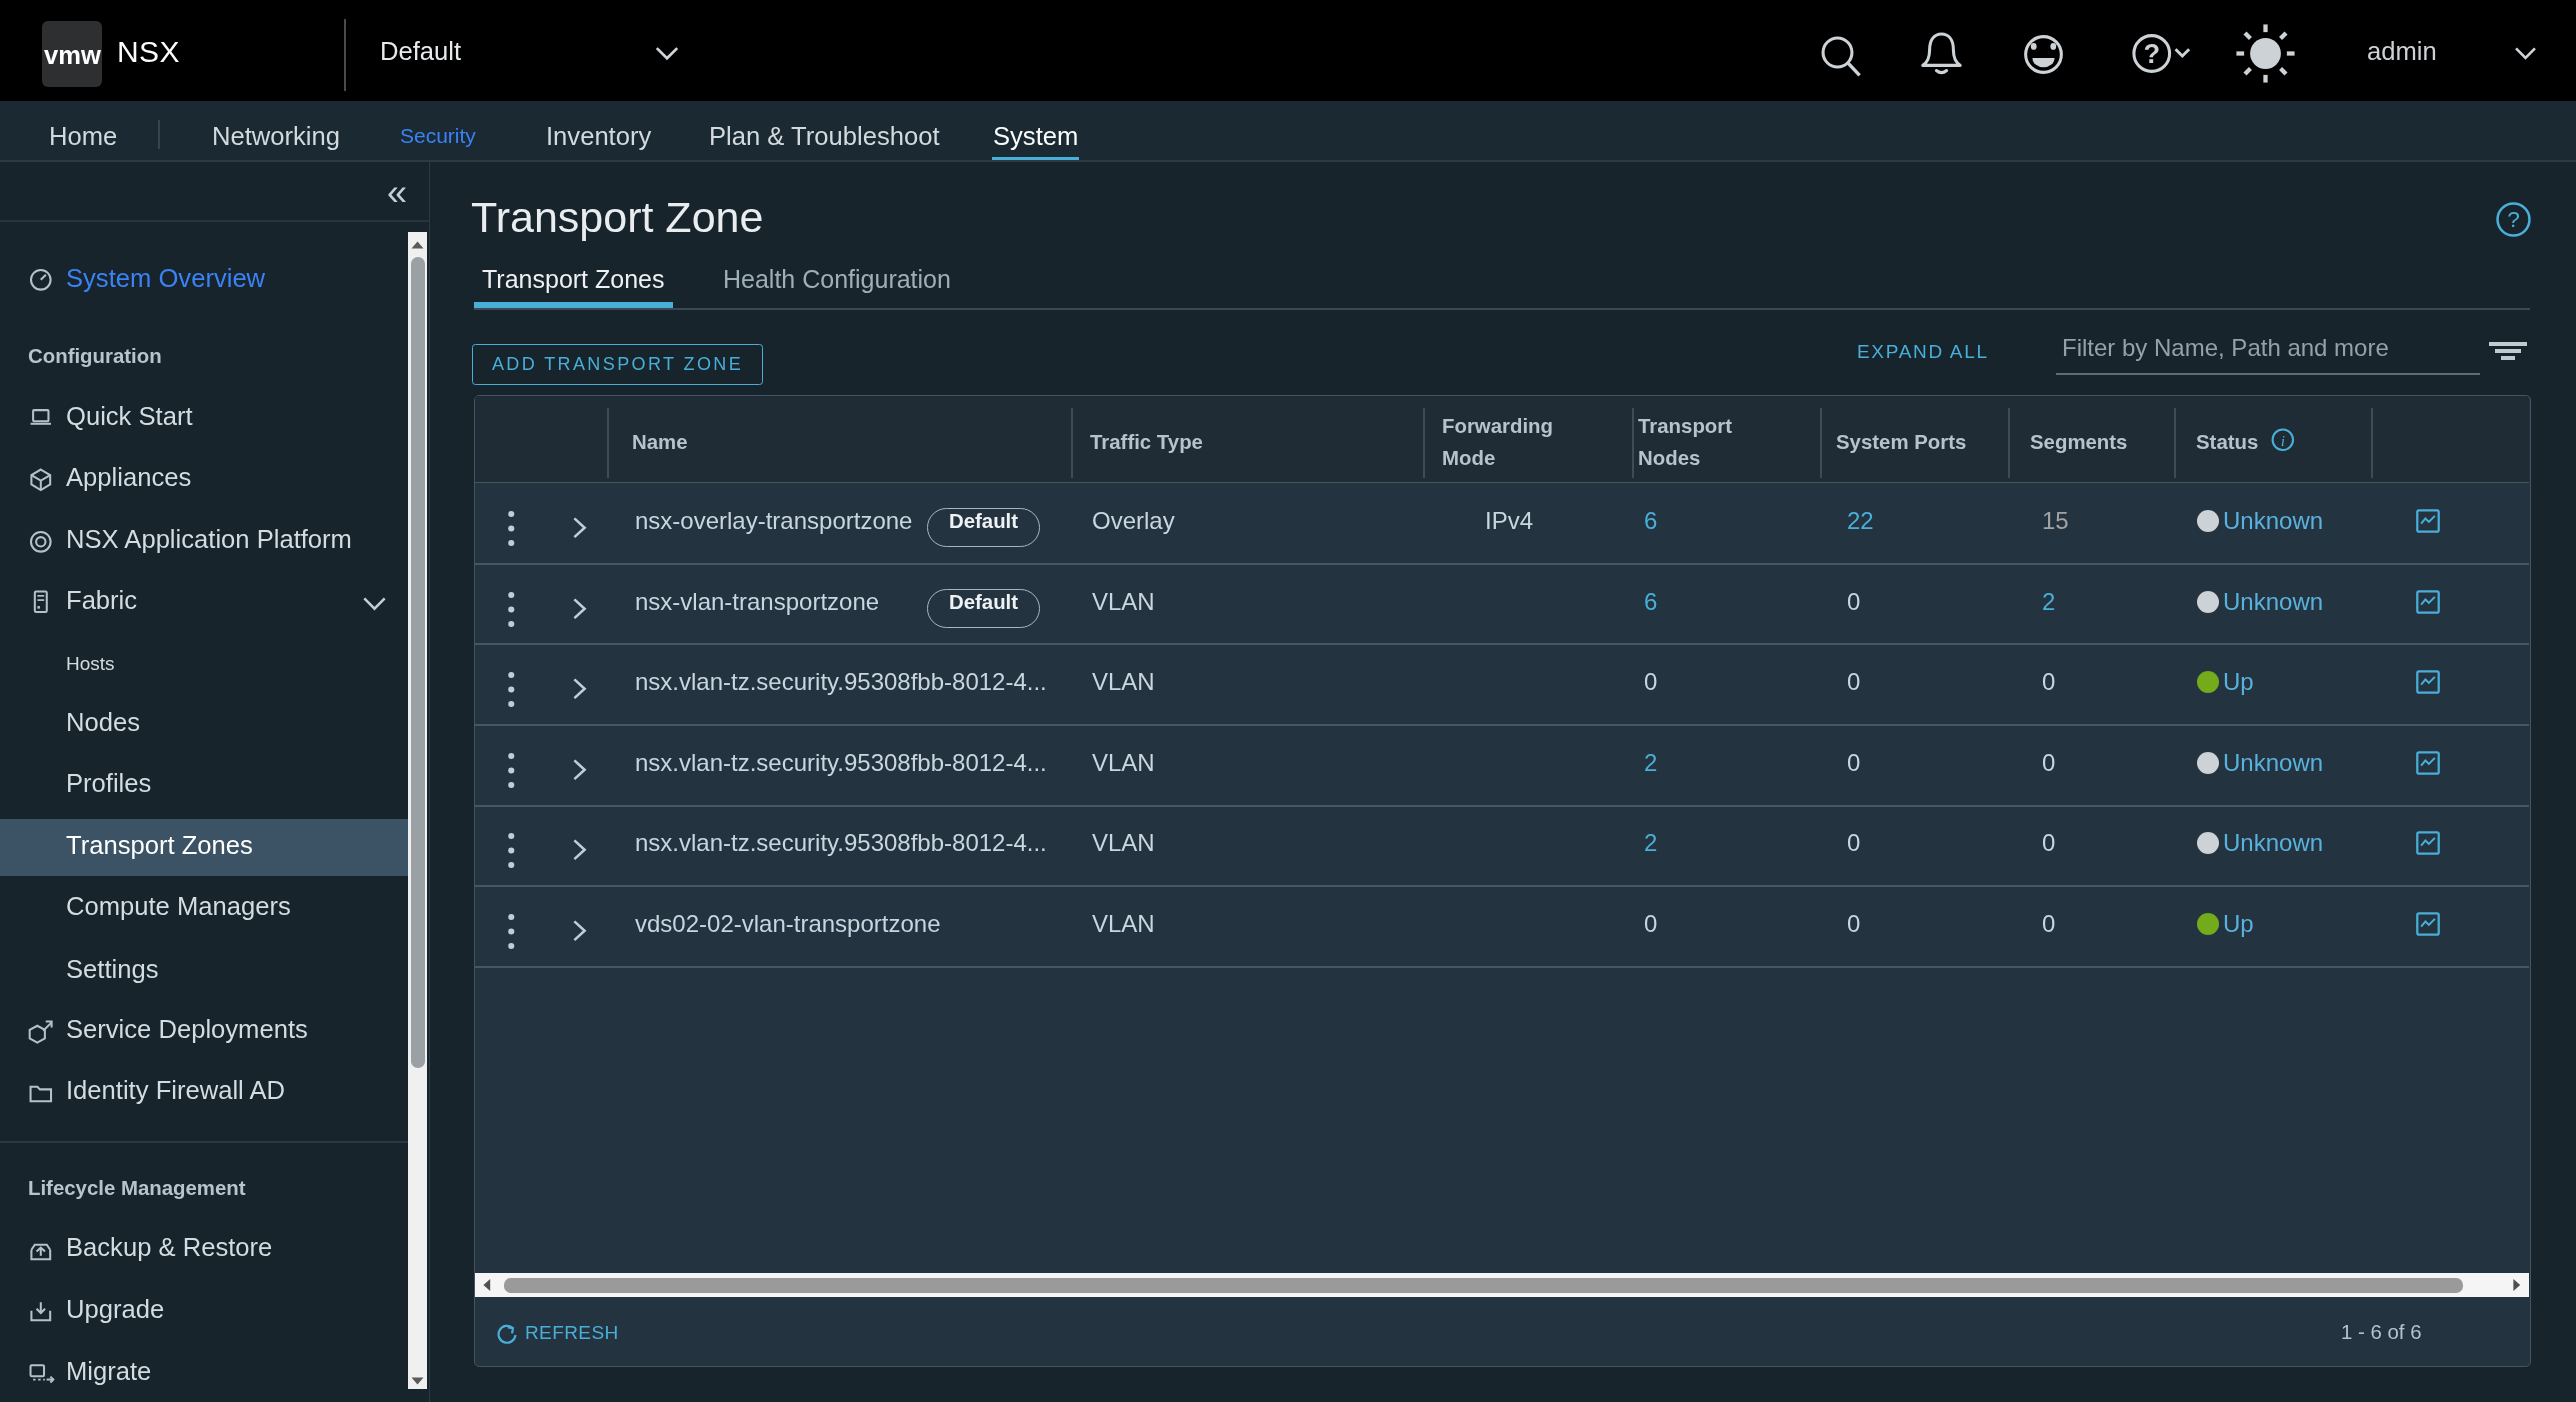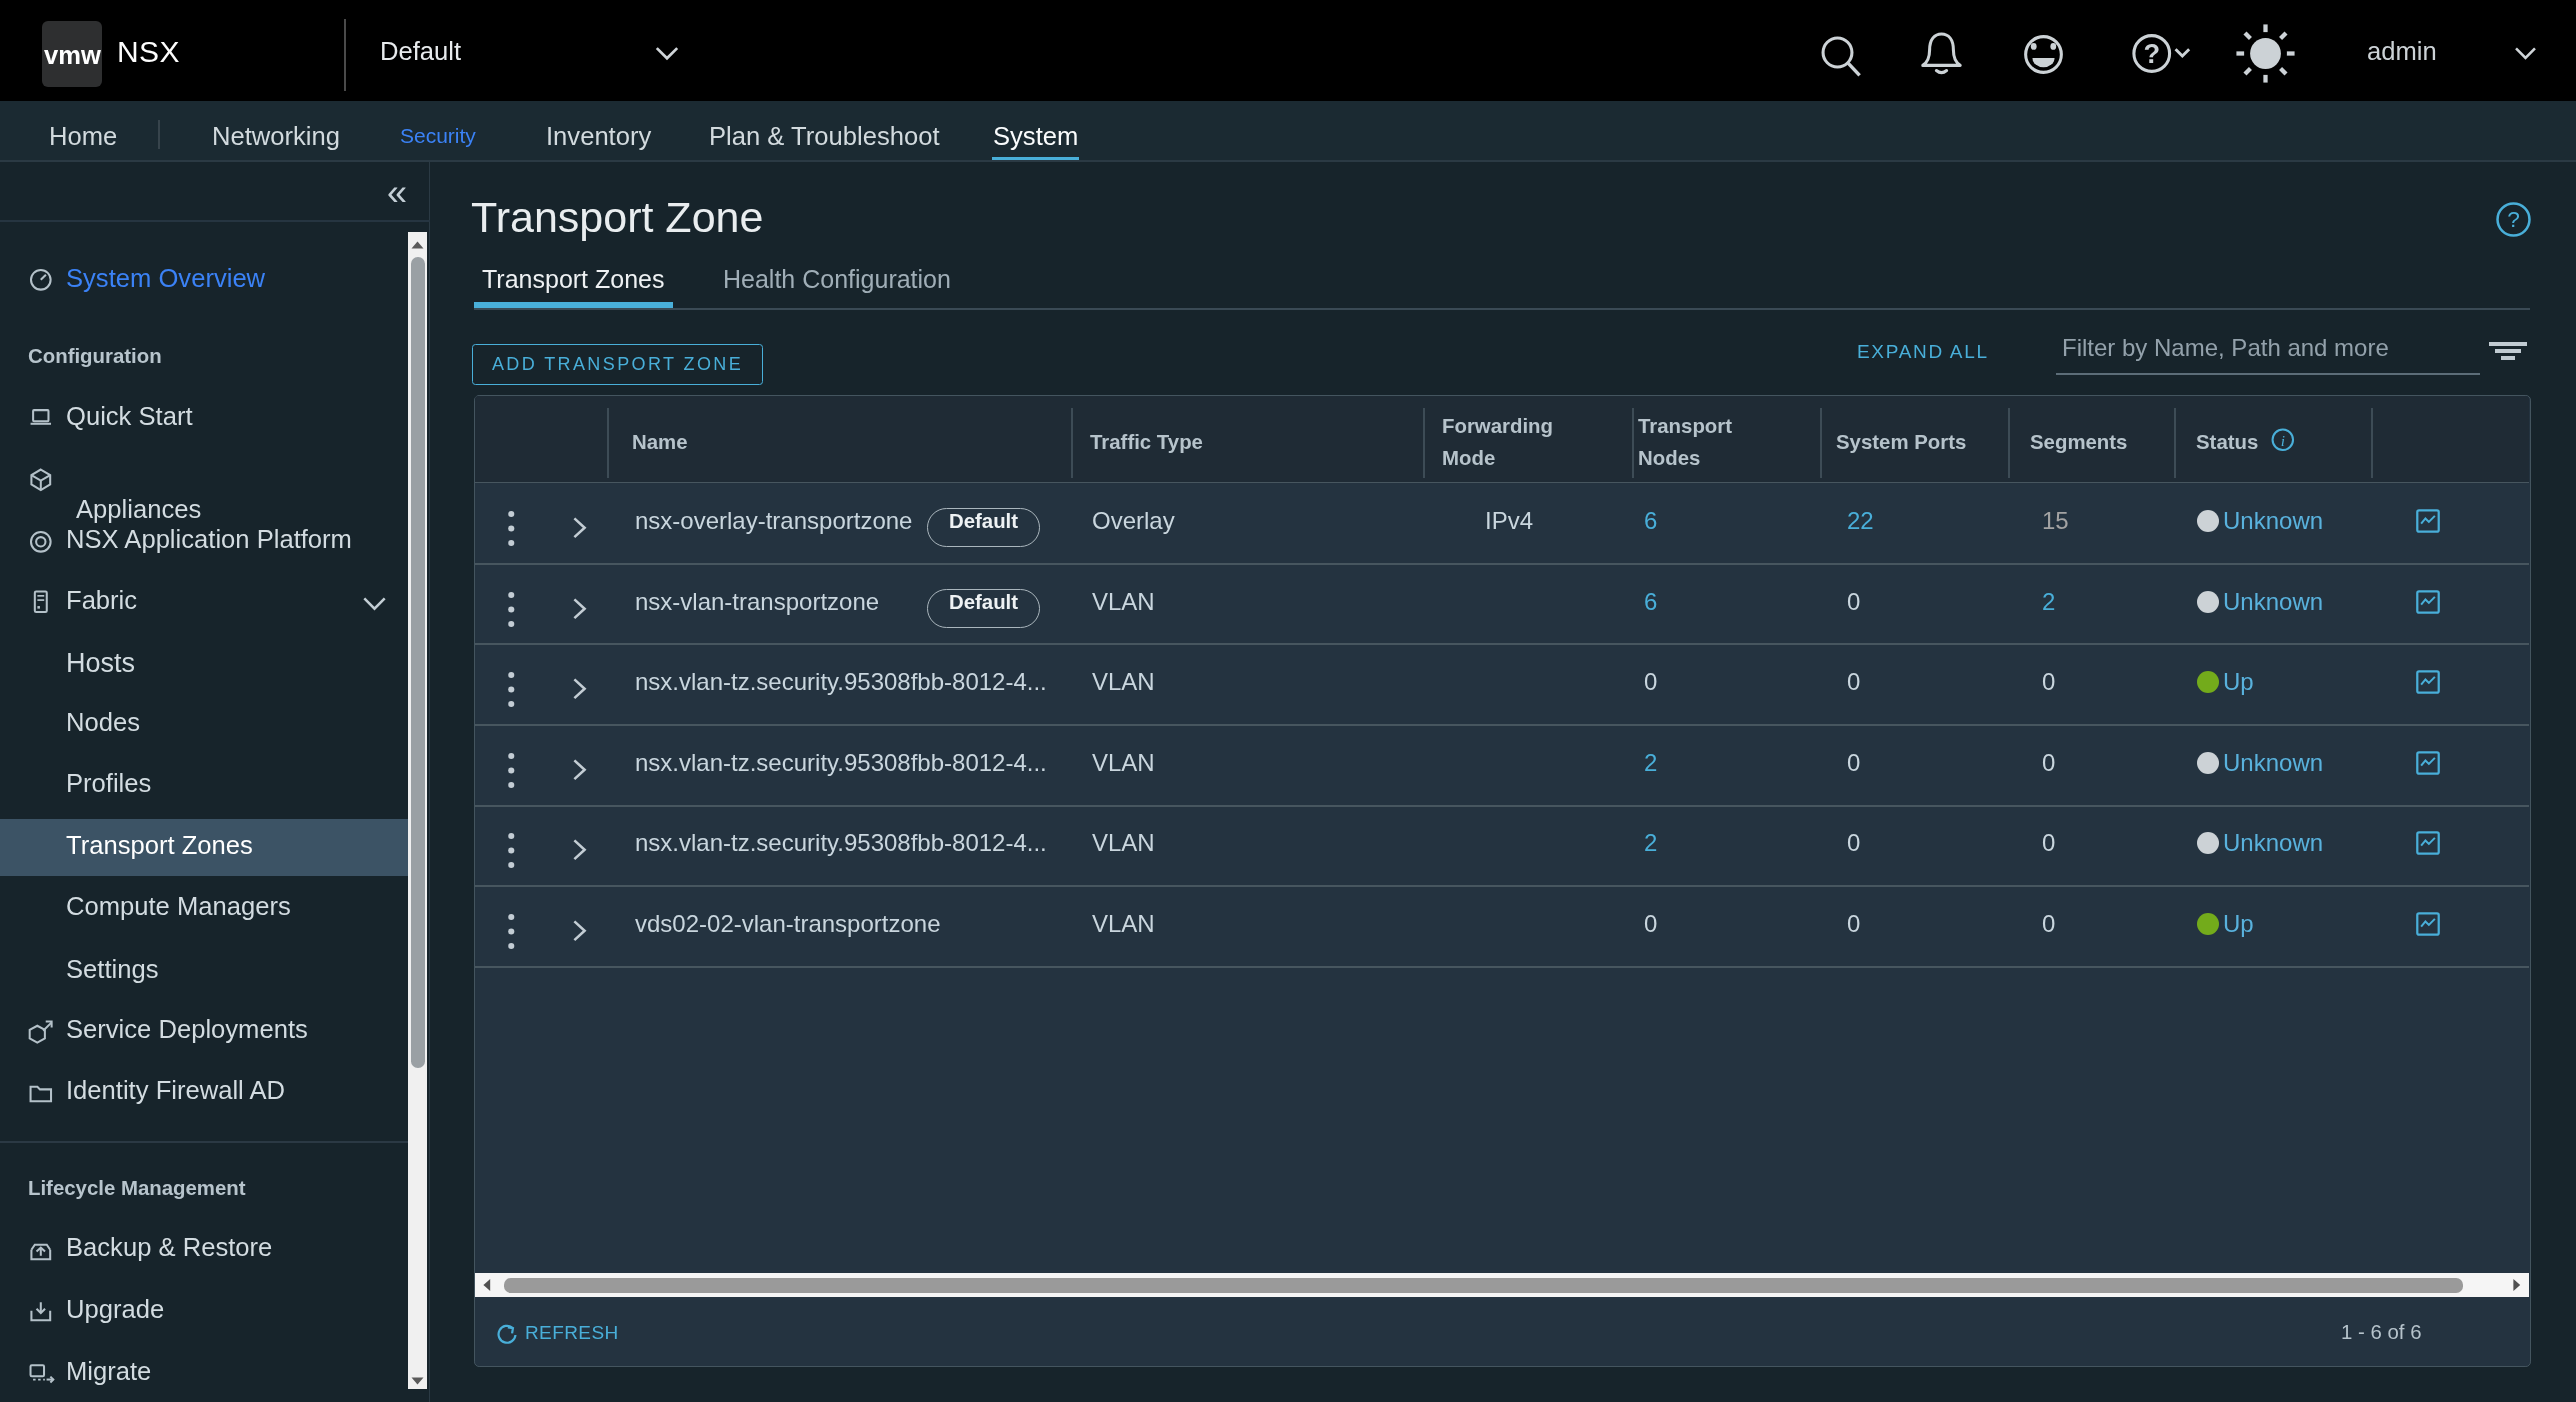--- a/index.html
+++ b/index.html
@@ -82,27 +82,27 @@
     <polygon points="11,3 4,11 18,11" fill="#5a5a5a"></polygon>
   </svg>
 <div class="abs" style="left:411px;top:257px;width:13.6px;height:811px;background:#9aa0a4;border-radius:6.8px;"></div>
 <svg width="19" height="12" style="left:408px;top:1375px;" viewBox="0 0 22 14">
     <polygon points="11,11 4,3 18,3" fill="#5a5a5a"></polygon>
   </svg>
 
 <div class="tx" style="left:66px;top:266px;font-size:25.6px;color:#3b82f6;line-height:25.6px;">System Overview</div>
 <div class="tx" style="left:28px;top:346px;font-size:20.4px;font-weight:bold;color:#b7c4cc;line-height:20.4px;">Configuration</div>
 <div class="tx" style="left:66px;top:404px;font-size:25.6px;color:#d3dce1;line-height:25.6px;">Quick Start</div>
-<div class="tx" style="left:76px;top:465px;font-size:25.6px;color:#d3dce1;line-height:25.6px;margin-top:32px;">Appliances</div>
+<div class="tx" style="left:66px;top:465px;font-size:25.6px;color:#d3dce1;line-height:25.6px;">Appliances</div>
 <div class="tx" style="left:66px;top:527px;font-size:25.6px;color:#d3dce1;line-height:25.6px;">NSX Application Platform</div>
 <div class="tx" style="left:66px;top:588px;font-size:25.6px;color:#d3dce1;line-height:25.6px;">Fabric</div>
 <svg width="31" height="17" style="left:359px;top:595px;" viewBox="0 0 36 20">
     <polyline points="6,4 18,16 30,4" fill="none" stroke="#c3ced5" stroke-width="3"></polyline>
   </svg>
-<div class="tx" style="left:66px;top:651px;font-size:27px;color:#d3dce1;line-height:25.6px;">Hosts</div>
+<div class="tx" style="left:66px;top:651px;font-size:19px;color:#d3dce1;line-height:25.6px;">Hosts</div>
 <div class="tx" style="left:66px;top:710px;font-size:25.6px;color:#d3dce1;line-height:25.6px;">Nodes</div>
 <div class="tx" style="left:66px;top:771px;font-size:25.6px;color:#d3dce1;line-height:25.6px;">Profiles</div>
 <div class="tx" style="left:66px;top:833px;font-size:25.6px;color:#ffffff;line-height:25.6px;">Transport Zones</div>
 <div class="tx" style="left:66px;top:894px;font-size:25.6px;color:#d3dce1;line-height:25.6px;">Compute Managers</div>
 <div class="tx" style="left:66px;top:957px;font-size:25.6px;color:#d3dce1;line-height:25.6px;">Settings</div>
 <div class="tx" style="left:66px;top:1017px;font-size:25.6px;color:#d3dce1;line-height:25.6px;">Service Deployments</div>
 <div class="tx" style="left:66px;top:1078px;font-size:25.6px;color:#d3dce1;line-height:25.6px;">Identity Firewall AD</div>
 <div class="abs" style="left:0;top:1141px;width:408px;height:1.7px;background:#2b3944;"></div>
 <div class="tx" style="left:28px;top:1178px;font-size:20.4px;font-weight:bold;color:#b7c4cc;line-height:20.4px;">Lifecycle Management</div>
 <div class="tx" style="left:66px;top:1235px;font-size:25.6px;color:#d3dce1;line-height:25.6px;">Backup &amp; Restore</div>

